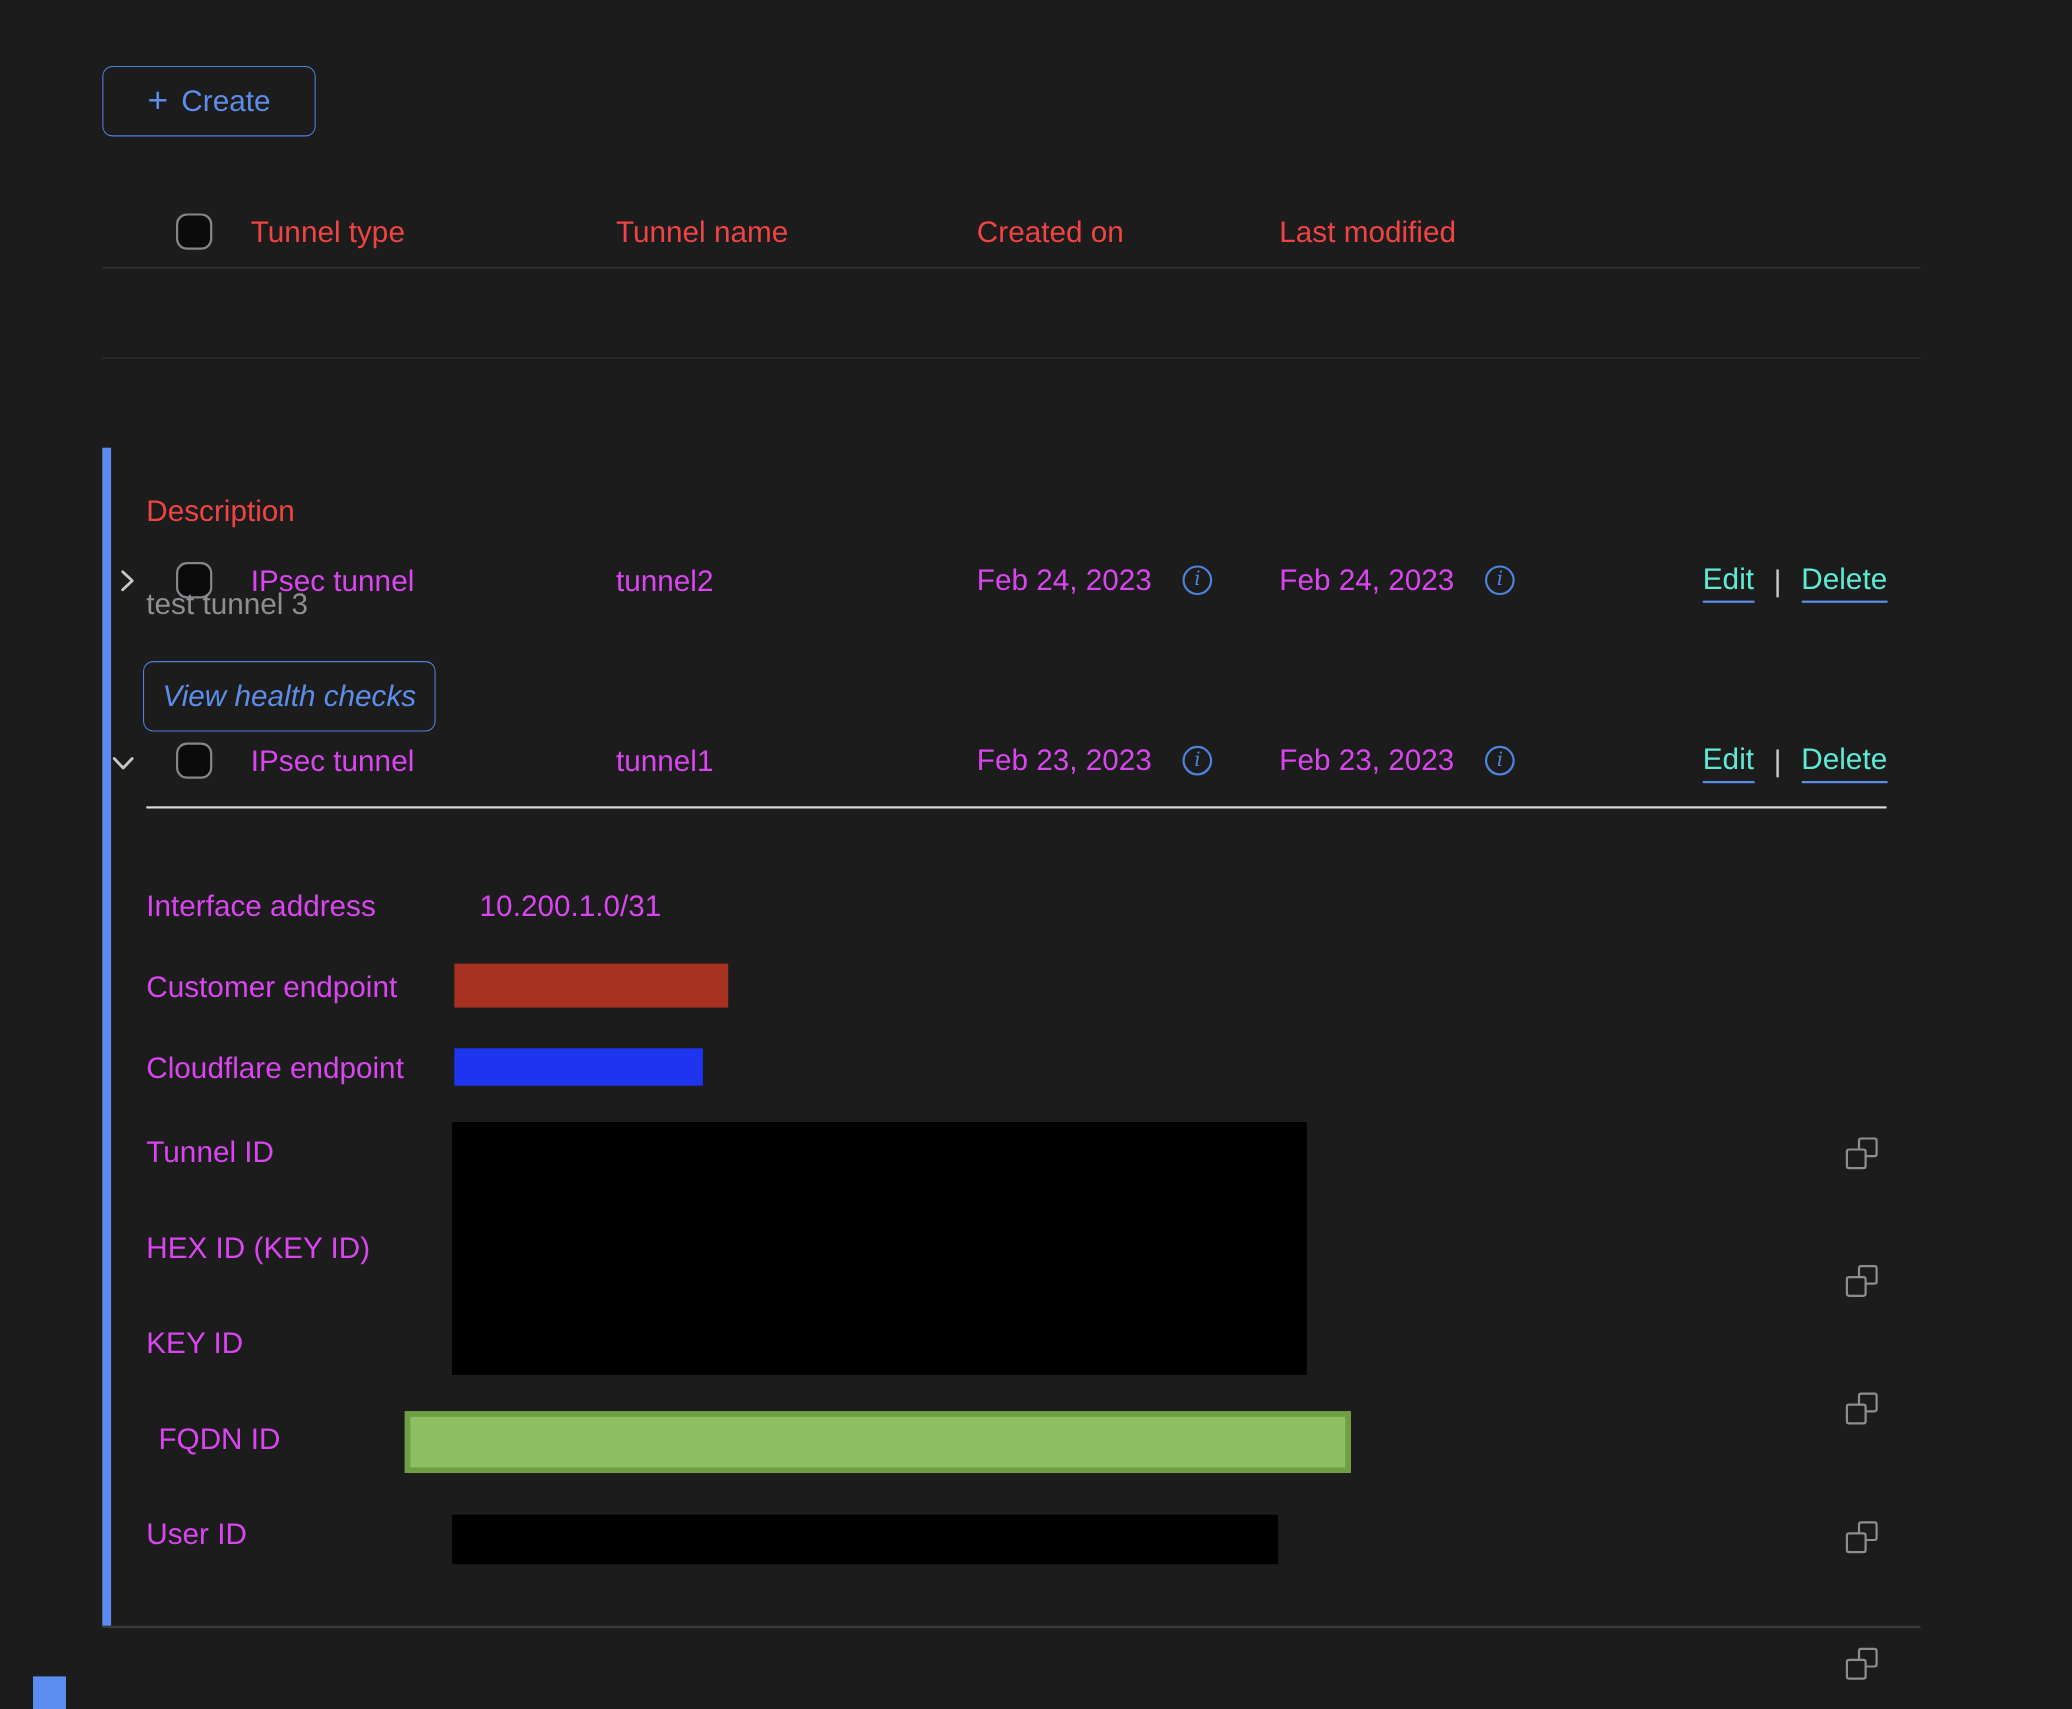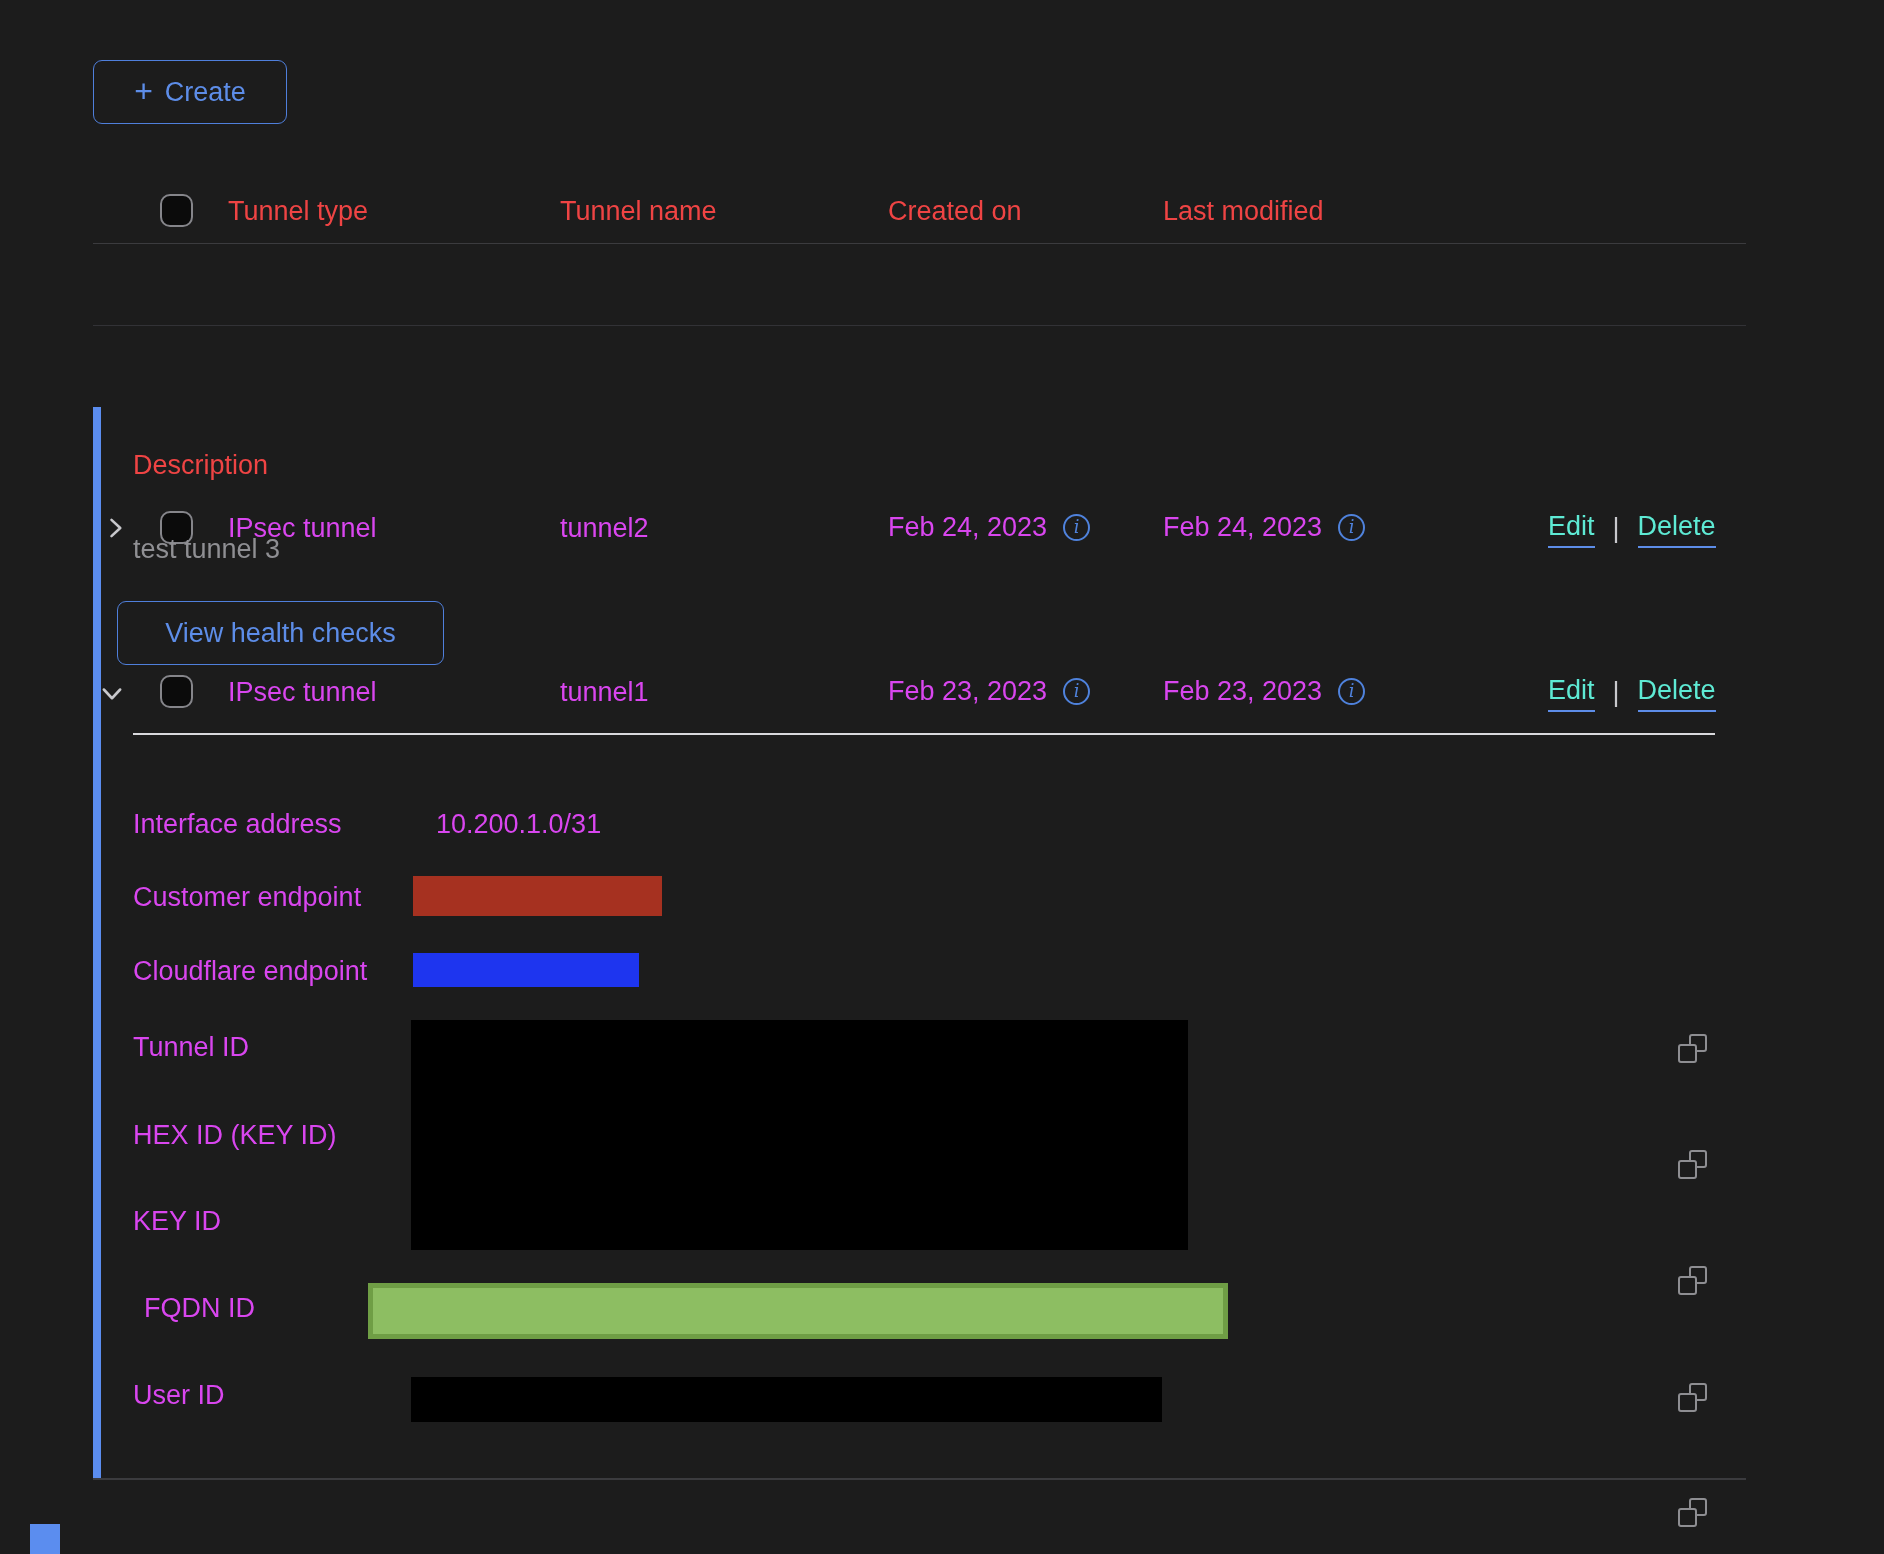--- a/index.html
+++ b/index.html
@@ -37,21 +37,21 @@
     display:inline-flex;align-items:center;justify-content:center;
     color:#4f82dc;font-family:"DejaVu Serif",serif;font-style:italic;
     font-size:18px;line-height:18px;box-sizing:border-box;cursor:pointer;flex:0 0 auto;
   }
   
   .link{
     color:#5eead4;font-size:27px;line-height:34px;text-decoration:none;
     border-bottom:2px solid #5d8de8;padding-bottom:3px;cursor:pointer;white-space:nowrap;
   }
   .sep{color:#c8c8cc;font-size:27px;}
-  .cellflex{display:flex;align-items:center;gap:16px;}
+  .cellflex{display:flex;align-items:center;gap:28px;}
   
   .expand-bar{width:8px;background:#5b8def;}
   
   .redact{box-sizing:border-box;}
   .redact-red{background:#a63120;}
   .redact-blue{background:#1e35ef;}
   .redact-black{background:#000000;}
   .redact-green{background:#8dbe62;border:5px solid #6f9e45;}
   
   .copy{position:relative;width:29px;height:29px;cursor:pointer;}
@@ -128,21 +128,21 @@
       <span class="sep">|</span>
       <a class="link">Delete</a>
     </div>
   </div>
 
   <div class="expand-bar abs" style="left:93px;top:407px;height:1071px;"></div>
 
   <div class="txt hdr abs" style="left:133px;top:447px;">Description</div>
   <div class="txt muted abs" style="left:133px;top:531px;">test tunnel 3</div>
 
-  <button class="btn-outline abs" style="left:117px;top:601px;width:327px;height:64px;">
+  <button class="btn-outline abs" style="left:130px;top:601px;width:266px;height:64px;font-style:italic;">
     <span>View health checks</span>
   </button>
 
   <div class="div-light abs" style="left:133px;top:733px;width:1582px;"></div>
 
   <div class="txt abs" style="left:133px;top:806px;">Interface address</div>
   <div class="txt abs" style="left:436px;top:806px;">10.200.1.0/31</div>
 
   <div class="txt abs" style="left:133px;top:879px;">Customer endpoint</div>
   <div class="redact redact-red abs" style="left:413px;top:876px;width:249px;height:40px;"></div>

